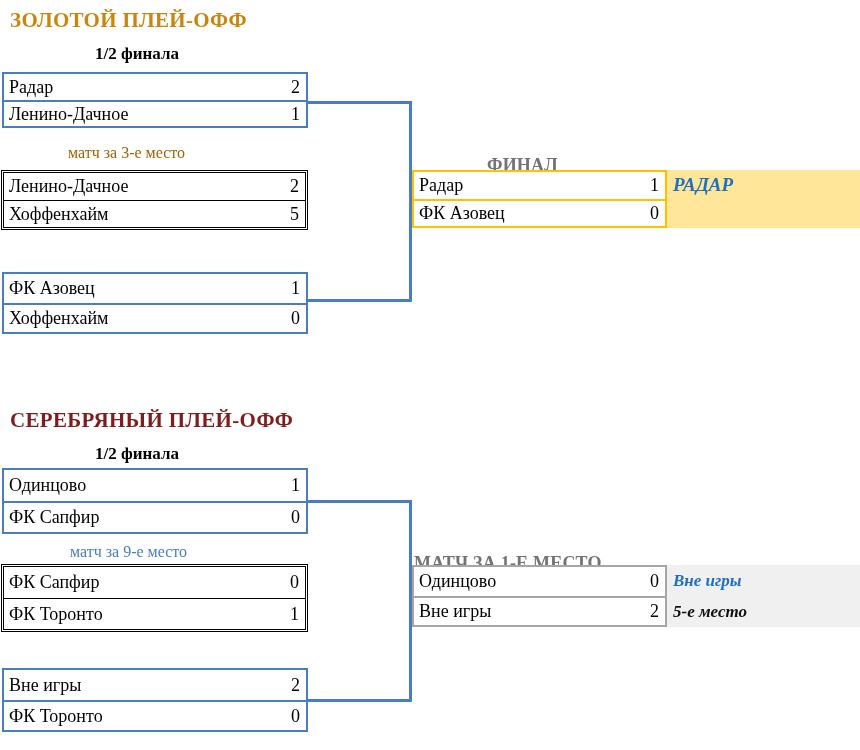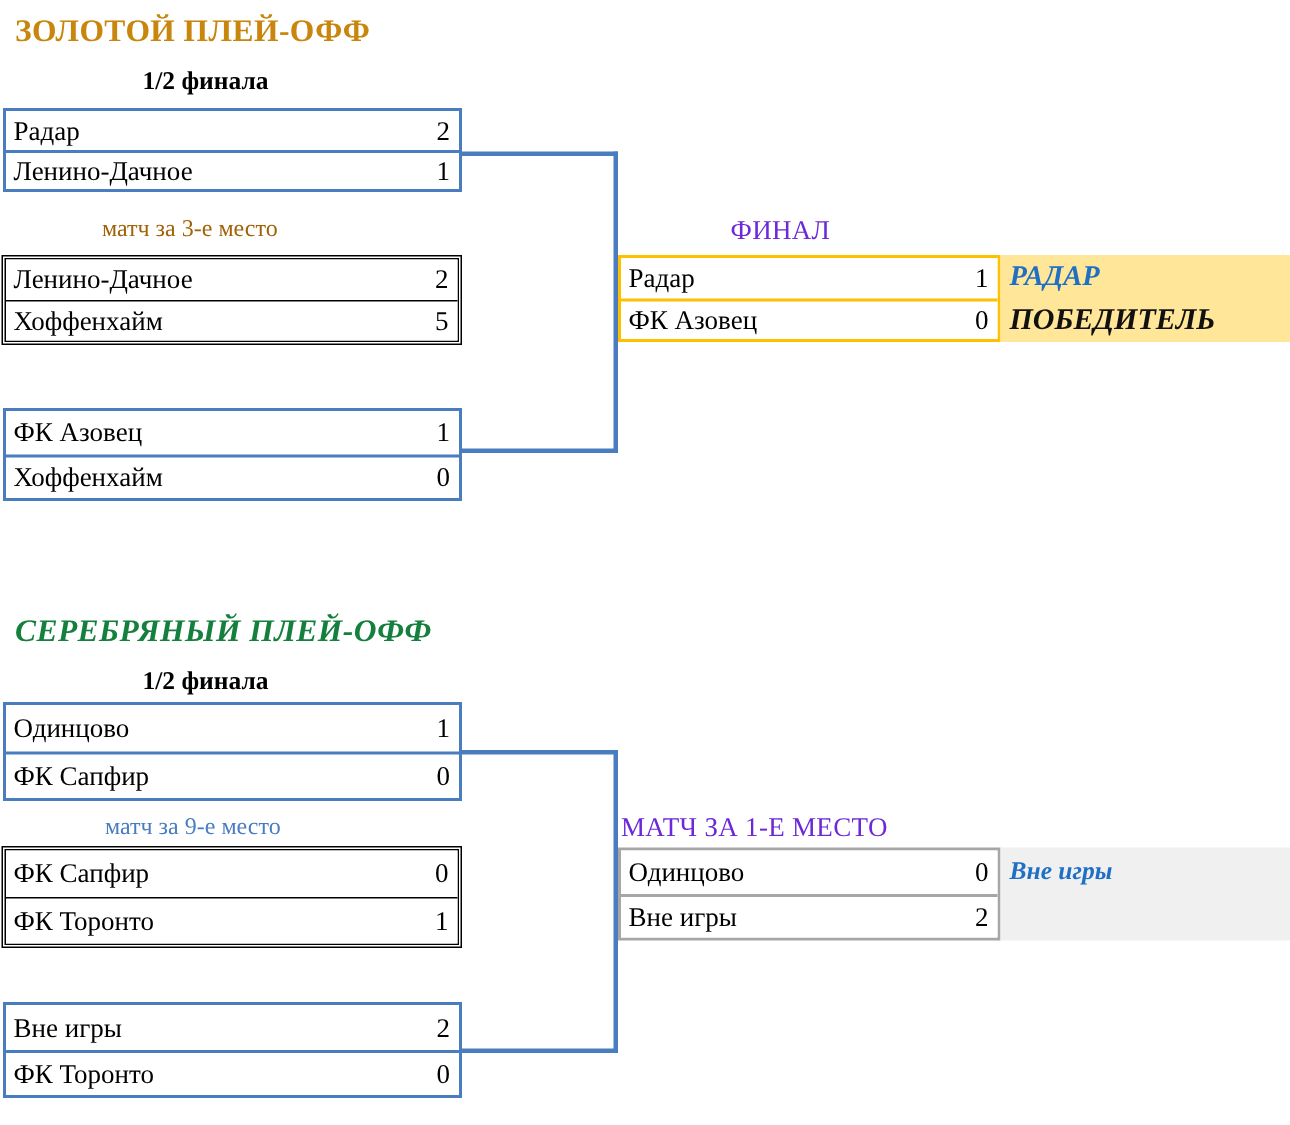--- a/index.html
+++ b/index.html
@@ -19,46 +19,47 @@
 
   
   .section-title {
     font-family: "Liberation Serif", "DejaVu Serif", serif;
     font-weight: bold;
     font-size: 21px;
     letter-spacing: 0.3px;
     white-space: nowrap;
   }
   .gold-title   { color: #c8860d; }
-  .silver-title { color: #15803d; font-style: italic; }
+  .silver-title { color: #7f1d1d; }
 
   .round-label {
     font-family: "Liberation Serif", "DejaVu Serif", serif;
     font-weight: bold;
     font-size: 17px;
     color: #000000;
     white-space: nowrap;
     text-align: right;
   }
 
   .place-label {
     font-family: "Liberation Serif", "DejaVu Serif", serif;
     font-size: 16px;
     white-space: nowrap;
   }
   .place-orange { color: #a16207; }
   .place-blue   { color: #4a7cc0; }
 
   .stage-title {
     font-family: "Liberation Serif", "DejaVu Serif", serif;
-    font-weight: normal;
+    font-weight: bold;
     font-size: 18px;
-    color: #6d28d9;
+    color: #737373;
     letter-spacing: 0.2px;
     white-space: nowrap;
+    margin-top: 12px;
   }
 
   
   .match {
     box-sizing: border-box;
     background: #ffffff;
   }
   .match-row {
     box-sizing: border-box;
     display: flex;
@@ -175,21 +176,20 @@
     <span class="team-score">1</span>
   </div>
   <div class="match-row">
     <span class="team-name">ФК Азовец</span>
     <span class="team-score">0</span>
   </div>
 </div>
 
 <div class="abs result-panel panel-gold" style="left:667px; top:170px; width:193px; height:58px;">
   <div class="result-row res-blue">РАДАР</div>
-  <div class="result-row res-dark">ПОБЕДИТЕЛЬ</div>
 </div>
 
 <div class="abs section-title silver-title" style="left:10px; top:408px;">СЕРЕБРЯНЫЙ ПЛЕЙ-ОФФ</div>
 
 <div class="abs round-label" style="left:95px; top:444px;">1/2 финала</div>
 
 <div class="abs match b-blue" style="left:2px; top:468px; width:306px; height:66px;">
   <div class="match-row">
     <span class="team-name">Одинцово</span>
     <span class="team-score">1</span>
@@ -236,13 +236,14 @@
     <span class="team-score">0</span>
   </div>
   <div class="match-row">
     <span class="team-name">Вне игры</span>
     <span class="team-score">2</span>
   </div>
 </div>
 
 <div class="abs result-panel panel-gray" style="left:667px; top:565px; width:193px; height:62px;">
   <div class="result-row res-blue-s">Вне игры</div>
+  <div class="result-row res-dark-s">5-е место</div>
 </div>
 
 </body></html>

